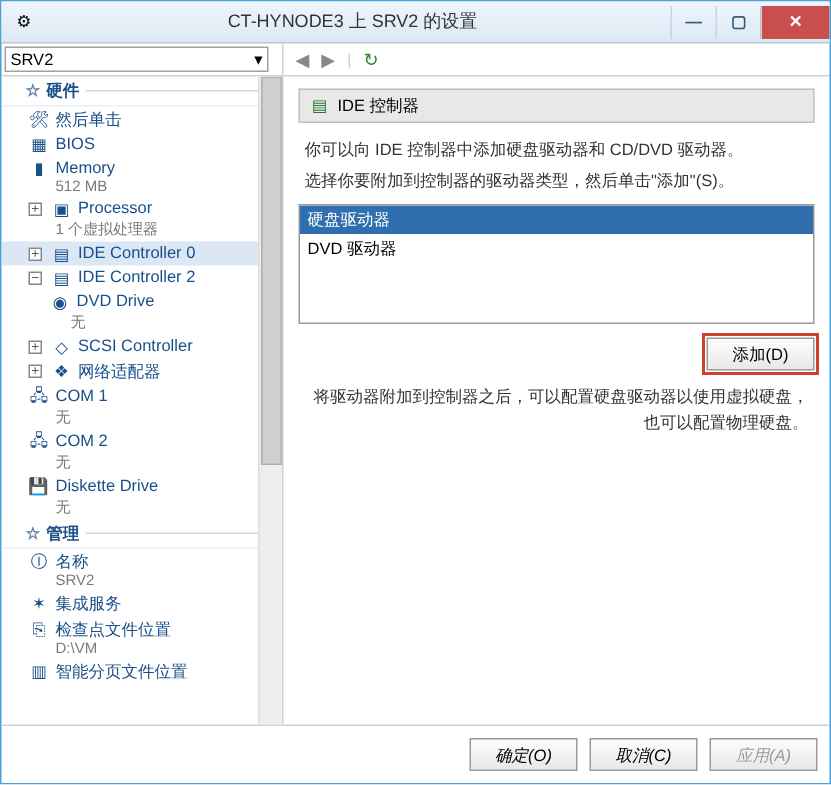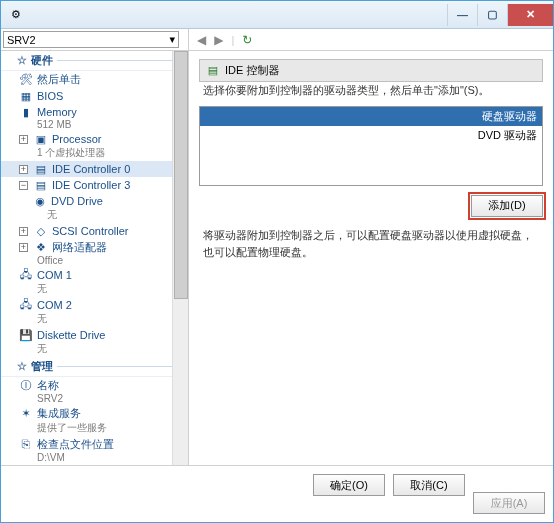--- a/index.html
+++ b/index.html
@@ -27,35 +27,36 @@
 .item .sub { color:#7a7a7a; padding-left:18px; font-size:10px; }
 .item.child { padding-left:32px; color:#1a4f8a; }
 .item.child .sub { padding-left:14px; }
 .expander { display:inline-block; width:9px; height:9px; border:1px solid #888; text-align:center; line-height:7px; font-size:9px; color:#555; margin-right:2px; background:#fff;}
 .ico { width:14px; height:14px; display:inline-flex; align-items:center; justify-content:center; font-size:11px; }
 .main { flex:1; padding:8px 10px; display:flex; flex-direction:column; }
 .panel-title { background:#e8e8e8; border:1px solid #bfbfbf; padding:3px 6px; display:flex; align-items:center; gap:5px; }
 .panel-title .ico { color:#2a7a2a; }
 .desc { margin:10px 4px 4px 4px; color:#333; line-height:1.5; }
 .listbox { border:1px solid #9a9a9a; height:80px; margin:3px 0 6px 0; background:#fff; overflow:hidden; }
-.list-item { padding:2px 5px;text-align:right; }
+.list-item { padding:2px 5px; }
 .list-item.sel { background:#2f6fb0; color:#fff; }
 .btn-row { display:flex; justify-content:flex-end; margin:3px 0 8px 0;}
 .btn { min-width:72px; height:22px; border:1px solid #9a9a9a; background:linear-gradient(#fdfdfd,#e8e8e8); padding:0 12px; display:flex; align-items:center; justify-content:center; cursor:default; }
-.btn.disabled { color:#9a9a9a;margin-top:18px; }
+.btn.disabled { color:#9a9a9a; }
 .btn.hl { outline:2px solid #d04030; outline-offset:1px; }
-.footer { border-top:1px solid #d0d0d0; padding:8px; display:flex; justify-content:flex-end; gap:8px; }
-.note { color:#333; line-height:1.55; margin:2px 4px; }
+.footer { border-top:1px solid #d0d0d0; padding:8px; display:flex; justify-content:flex-end; gap:8px;font-style:italic; }
+.note { color:#333; line-height:1.55; margin:2px 4px;text-align:right; }
 </style>
 </head>
 <body>
 
 <div class="window">
   <div class="titlebar">
     <span class="ico">⚙</span>
+    <span class="titlebar-title">CT-HYNODE3 上 SRV2 的设置</span>
     <div class="titlebar-ctrls">
       <div class="tbtn">—</div>
       <div class="tbtn">▢</div>
       <div class="tbtn close">✕</div>
     </div>
   </div>
 
   <div class="toolbar">
     <div class="tb-left">
       <div class="tb-select">
@@ -110,21 +111,21 @@
         <div class="row1">
             <span class="expander">+</span>
             <span class="ico">▤</span>
             <span>IDE Controller 0</span>
           </div>
       </div>
       <div class="item">
         <div class="row1">
             <span class="expander">−</span>
             <span class="ico">▤</span>
-            <span>IDE Controller 3</span>
+            <span>IDE Controller 2</span>
           </div>
       </div>
       <div class="item child">
         <div class="row1">
             <span class="ico">◉</span>
             <span>DVD Drive</span>
           </div>
         <div class="sub">无</div>
       </div>
       <div class="item">
@@ -133,21 +134,20 @@
             <span class="ico">◇</span>
             <span>SCSI Controller</span>
           </div>
       </div>
       <div class="item">
         <div class="row1">
             <span class="expander">+</span>
             <span class="ico">❖</span>
             <span>网络适配器</span>
           </div>
-        <div class="sub">Office</div>
       </div>
       <div class="item">
         <div class="row1">
             <span class="ico">🖧</span>
             <span>COM 1</span>
           </div>
         <div class="sub">无</div>
       </div>
       <div class="item">
         <div class="row1">
@@ -174,21 +174,20 @@
             <span class="ico">Ⓘ</span>
             <span>名称</span>
           </div>
         <div class="sub">SRV2</div>
       </div>
       <div class="item">
         <div class="row1">
             <span class="ico">✶</span>
             <span>集成服务</span>
           </div>
-        <div class="sub">提供了一些服务</div>
       </div>
       <div class="item">
         <div class="row1">
             <span class="ico">⎘</span>
             <span>检查点文件位置</span>
           </div>
         <div class="sub">D:\VM</div>
       </div>
       <div class="item">
         <div class="row1">
@@ -201,20 +200,21 @@
       <div class="sbscroll">
           <div class="sbthumb"></div>
         </div>
     </div>
 
     <div class="main">
       <div class="panel-title">
         <span class="ico">▤</span>
         <span>IDE 控制器</span>
       </div>
+      <div class="desc">你可以向 IDE 控制器中添加硬盘驱动器和 CD/DVD 驱动器。</div>
       <div class="desc" style="margin-top:0">选择你要附加到控制器的驱动器类型，然后单击"添加"(S)。</div>
       <div class="listbox">
         <div class="list-item sel">硬盘驱动器</div>
         <div class="list-item">DVD 驱动器</div>
       </div>
       <div class="btn-row">
         <div class="btn hl">添加(D)</div>
       </div>
       <div class="note">将驱动器附加到控制器之后，可以配置硬盘驱动器以使用虚拟硬盘，也可以配置物理硬盘。</div>
     </div>

